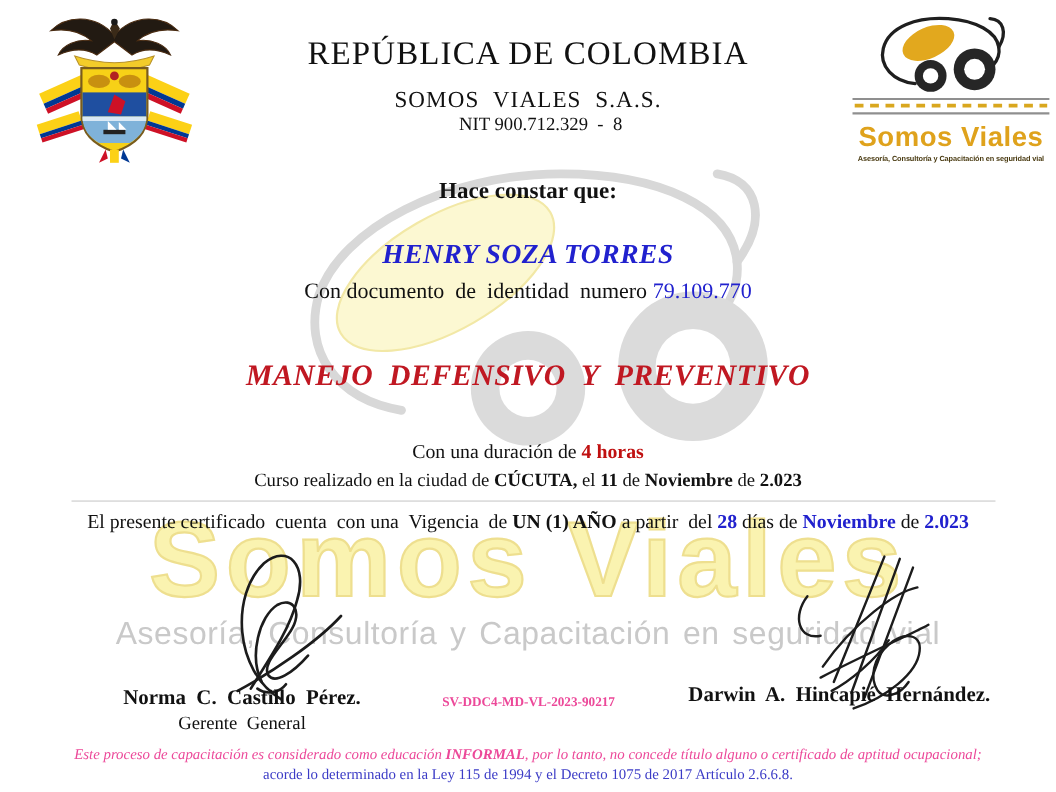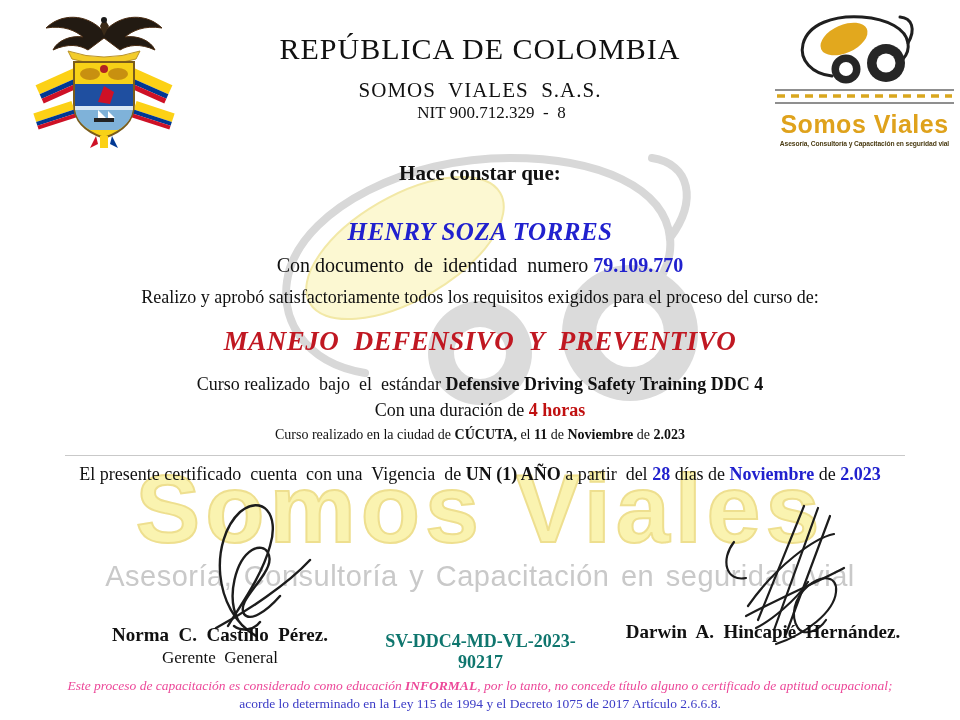--- a/index.html
+++ b/index.html
@@ -9,27 +9,27 @@
   .ctr{text-align:center;}
   .pre{white-space:pre-wrap;}
   
   .country{left:0;right:0;top:32px;font-size:30px;font-weight:normal;letter-spacing:1px;}
   .company{left:0;right:0;top:78px;font-size:21px;letter-spacing:1px;}
   .nit{left:0;right:0;top:103px;font-size:17px;padding-left:23px;}
   
   .attest{left:0;right:0;top:161px;font-size:21px;font-weight:bold;}
   .student-name{left:0;right:0;top:218px;font-size:25px;font-weight:bold;font-style:italic;color:#2121CE;letter-spacing:.5px;}
   .idline{left:0;right:0;top:254px;font-size:20px;}
-  .idnum{color:#2121CE;font-weight:bold;}
+  .idnum{color:#2121CE;font-weight:normal;}
   .approval{left:0;right:0;top:287px;font-size:18px;}
   .course-title{left:0;right:0;top:326px;font-size:27px;font-weight:bold;font-style:italic;color:#C01822;letter-spacing:.5px;}
   .standard{left:0;right:0;top:374px;font-size:18px;}
   .duration{left:0;right:0;top:400px;font-size:18px;}
   .red{color:#C01010;font-weight:bold;}
-  .cityline{left:0;right:0;top:427px;font-size:14px;}
+  .cityline{left:0;right:0;top:427px;font-size:17px;}
   .b{font-weight:bold;}
   .divider{left:65px;top:455px;width:840px;height:1px;background:#c9c9c9;}
   .validity{left:0;right:0;top:464px;font-size:18px;}
   .blue-b{color:#2121CE;font-weight:bold;}
   
   .wm-car{left:270px;top:128px;width:500px;height:300px;z-index:0;}
   .wm-brand{left:0;right:0;top:460px;font-size:97px;line-height:1;font-weight:bold;
             font-family:"Liberation Sans",sans-serif;color:#FAF3B0;letter-spacing:5px;
             -webkit-text-stroke:2px #EEDF8F;z-index:0;}
   .wm-tag{left:0;right:0;top:560px;font-size:29px;font-family:"Liberation Sans",sans-serif;
@@ -37,21 +37,21 @@
   .z1{z-index:1;}
   
   .sig{z-index:2;}
   .sig-left{left:168px;top:498px;width:185px;height:145px;}
   .sig-right{left:712px;top:500px;width:145px;height:152px;}
   .signer-name{font-size:19px;font-weight:bold;}
   .signer-role{font-size:17px;margin-top:2px;}
   .blk-left{left:70px;top:624px;width:300px;z-index:3;}
   .blk-center{left:368px;top:627px;width:225px;z-index:3;}
   .blk-center .label{font-size:17px;}
-  .blk-center .code{font-size:18px;font-weight:bold;color:#0f766e;margin-top:4px;}
+  .blk-center .code{font-size:12px;font-weight:bold;color:#ec4899;margin-top:4px;}
   .blk-right{left:598px;top:621px;width:330px;z-index:3;}
   .blk-right .signer-role{font-size:16.5px;}
   
   .footer1{left:0;right:0;top:678px;font-size:13.5px;font-style:italic;color:#ec4899;}
   .footer2{left:0;right:0;top:696px;font-size:13.5px;color:#3B3BC6;}
   
   .logo-box{left:772px;top:12px;width:185px;z-index:1;text-align:center;}
   .logo-brand{font-family:"Liberation Sans",sans-serif;font-weight:bold;font-size:25px;
               color:#DFA21C;letter-spacing:.5px;line-height:1;margin-top:1px;
               text-shadow:0 1px 0 #fff,1px 0 0 #fff;}
@@ -146,27 +146,23 @@
   <div class="abs ctr nit z1 pre">NIT 900.712.329  -  8</div>
 
   <div class="abs ctr attest z1 pre">Hace constar que:</div>
 
   <div class="abs ctr student-name z1 pre">HENRY SOZA TORRES</div>
 
   <div class="abs ctr idline z1">
     <span class="pre">Con documento  de  identidad  numero </span><span class="idnum pre">79.109.770</span>
   </div>
 
-  <div class="abs ctr approval z1 pre">Realizo y aprobó satisfactoriamente todos los requisitos exigidos para el proceso del curso de:</div>
 
   <div class="abs ctr course-title z1 pre">MANEJO  DEFENSIVO  Y  PREVENTIVO</div>
 
-  <div class="abs ctr standard z1">
-    <span class="pre">Curso realizado  bajo  el  estándar </span><span class="b pre">Defensive Driving Safety Training DDC 4</span>
-  </div>
 
   <div class="abs ctr duration z1">
     <span class="pre">Con una duración de </span><span class="red pre">4 horas</span>
   </div>
 
   <div class="abs ctr cityline z1">
     <span class="pre">Curso realizado en la ciudad de </span><span class="b pre">CÚCUTA,</span><span class="pre"> el </span><span class="b pre">11</span><span class="pre"> de </span><span class="b pre">Noviembre</span><span class="pre"> de </span><span class="b pre">2.023</span>
   </div>
 
   <div class="abs divider"></div>

